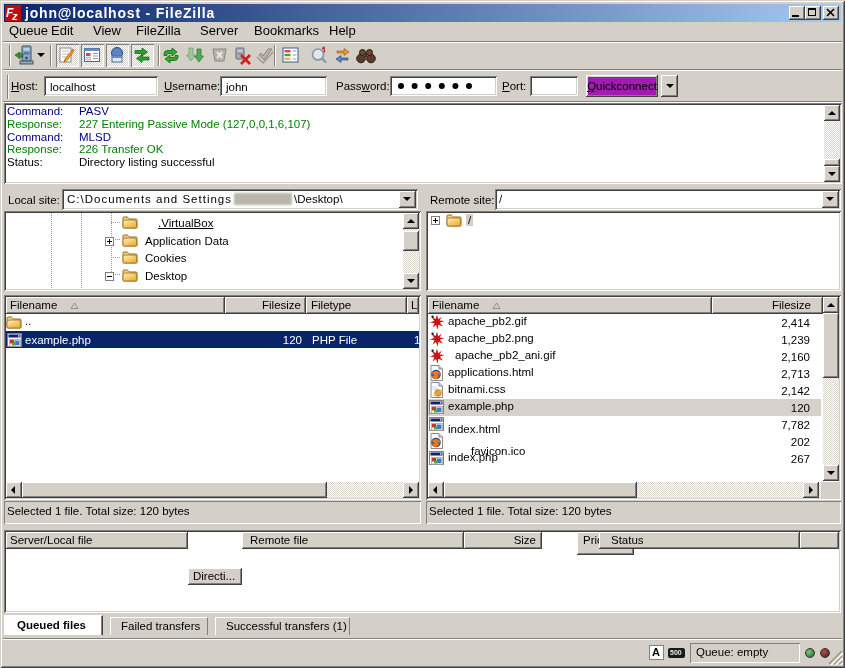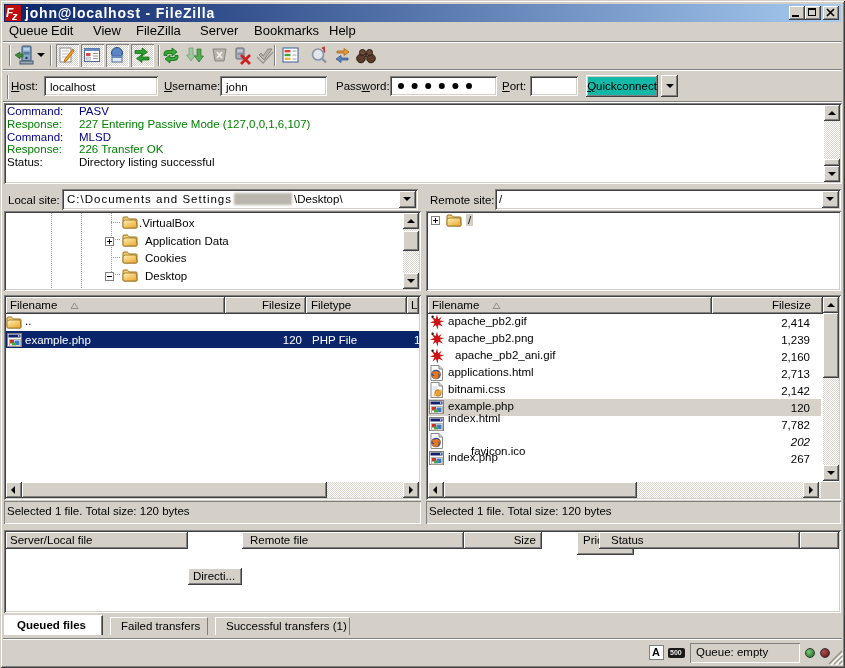--- a/index.html
+++ b/index.html
@@ -176,21 +176,21 @@
   <span class="abs" style="left:160px; top:10px;"><u>U</u>sername:</span>
   <div class="abs sunken white" style="left:216px; top:6px; width:107px; height:20px;">
         <span class="abs" style="left:6px; top:5px;">john</span>
       </div>
   <span class="abs" style="left:332px; top:10px;">Pass<u>w</u>ord:</span>
   <div class="abs sunken white" style="left:386px; top:6px; width:107px; height:20px;">
     <div class="abs" style="left:8px; top:7px; width:6px; height:6px; border-radius:50%; background:#000; box-shadow:13.6px 0 0 #000, 27.2px 0 0 #000, 40.8px 0 0 #000, 54.4px 0 0 #000, 68px 0 0 #000;"></div>
   </div>
   <span class="abs" style="left:498px; top:10px;"><u>P</u>ort:</span>
   <div class="abs sunken white" style="left:526px; top:6px; width:48px; height:20px;"></div>
-  <div class="abs raised" style="left:582px; top:5px; width:72px; height:22px; background:#14b8a6; text-align:center; line-height:22px;"><u>Q</u>uickconnect</div>
+  <div class="abs raised" style="left:582px; top:5px; width:72px; height:22px; background:#a21caf; text-align:center; line-height:22px;"><u>Q</u>uickconnect</div>
   <div class="abs raised" style="left:657px; top:5px; width:17px; height:22px; background:#D4D0C8;">
     <div class="arrow" style="left:5px; top:9px; border-left:4px solid transparent; border-right:4px solid transparent; border-top:4px solid #000;"></div>
   </div>
 </div>
 <div class="abs" style="left:3px; top:101px; width:839px; height:2px;
   border-top:1px solid #808080; border-bottom:1px solid #FFFFFF;"></div>
 
 <div class="abs sunken white" style="left:4px; top:103px; width:838px; height:81px;"></div>
 <div class="abs" style="left:6px; top:105px; width:818px; height:77px; background:#fff; line-height:12.75px;">
   <div><span style="color:#000080; display:inline-block; width:73px; padding-left:1px;">Command:</span><span style="color:#000080;">PASV</span></div>
@@ -239,21 +239,21 @@
     <div class="abs" style="left:45px; top:0; width:1px; height:76px; background-image:linear-gradient(#999 1px, transparent 1px); background-size:1px 2px;"></div>
     <div class="abs" style="left:75px; top:0; width:1px; height:76px; background-image:linear-gradient(#999 1px, transparent 1px); background-size:1px 2px;"></div>
     <div class="abs" style="left:105px; top:0; width:1px; height:64px; background-image:linear-gradient(#999 1px, transparent 1px); background-size:1px 2px;"></div>
     <div class="abs" style="left:105px; top:9px; width:10px; height:1px; background-image:linear-gradient(90deg,#999 1px, transparent 1px); background-size:2px 1px;"></div>
     <div class="abs" style="left:105px; top:26px; width:10px; height:1px; background-image:linear-gradient(90deg,#999 1px, transparent 1px); background-size:2px 1px;"></div>
     <div class="abs" style="left:105px; top:44px; width:10px; height:1px; background-image:linear-gradient(90deg,#999 1px, transparent 1px); background-size:2px 1px;"></div>
     <div class="abs" style="left:105px; top:61px; width:10px; height:1px; background-image:linear-gradient(90deg,#999 1px, transparent 1px); background-size:2px 1px;"></div>
     <svg class="folder" style="left:116px; top:2px;" viewBox="0 0 16 14">
           <use href="#fold"></use>
         </svg>
-    <span class="abs" style="left:133px; top:4px;">.VirtualBox</span>
+    <span class="abs" style="left:152px; top:4px;text-decoration:underline;">.VirtualBox</span>
     <div class="abs" style="left:99px; top:24px; width:9px; height:9px; background:#fff; border:1px solid #808080;">
           <div class="abs" style="left:1px; top:3px; width:5px; height:1px; background:#000;"></div>
           <div class="abs" style="left:3px; top:1px; width:1px; height:5px; background:#000;"></div>
         </div>
     <svg class="folder" style="left:116px; top:19.5px;" viewBox="0 0 16 14">
           <use href="#fold"></use>
         </svg>
     <span class="abs" style="left:139px; top:21.5px;">Application Data</span>
     <svg class="folder" style="left:116px; top:37px;" viewBox="0 0 16 14">
           <use href="#fold"></use>
@@ -415,34 +415,34 @@
         <use href="#phpicon"></use>
       </svg>
   <span class="abs" style="left:448px; top:400px;">example.php</span>
   <svg class="abs" style="left:429px; top:416px;" width="16" height="16" viewBox="0 0 16 16">
         <use href="#phpicon"></use>
       </svg>
   <span class="abs" style="left:471px; top:417px;margin-top:28px;">favicon.ico</span>
   <svg class="abs" style="left:429px; top:433px;" width="16" height="16" viewBox="0 0 16 16">
         <use href="#fficon"></use>
       </svg>
-  <span class="abs" style="left:448px; top:412px;">index.html</span>
+  <span class="abs" style="left:448px; top:423px;">index.html</span>
   <svg class="abs" style="left:429px; top:450px;" width="16" height="16" viewBox="0 0 16 16">
         <use href="#phpicon"></use>
       </svg>
   <span class="abs" style="left:448px; top:451px;">index.php</span>
 
   <span class="abs" style="left:750px; top:317px; width:60px; text-align:right;">2,414</span>
   <span class="abs" style="left:750px; top:334px; width:60px; text-align:right;">1,239</span>
   <span class="abs" style="left:750px; top:351px; width:60px; text-align:right;">2,160</span>
   <span class="abs" style="left:750px; top:368px; width:60px; text-align:right;">2,713</span>
   <span class="abs" style="left:750px; top:385px; width:60px; text-align:right;">2,142</span>
   <span class="abs" style="left:750px; top:402px; width:60px; text-align:right;">120</span>
   <span class="abs" style="left:750px; top:419px; width:60px; text-align:right;">7,782</span>
-  <span class="abs" style="left:750px; top:436px; width:60px; text-align:right;font-style:italic;">202</span>
+  <span class="abs" style="left:750px; top:436px; width:60px; text-align:right;">202</span>
   <span class="abs" style="left:750px; top:453px; width:60px; text-align:right;">267</span>
 
   <div class="abs sbtrack" style="left:823px; top:297px; width:16px; height:184px;"></div>
   <div class="sbbtn" style="left:823px; top:297px; width:16px; height:16px;">
     <div class="arrow" style="left:4px; top:6px; border-left:4px solid transparent; border-right:4px solid transparent; border-bottom:4px solid #000;"></div>
   </div>
   <div class="sbbtn" style="left:823px; top:313px; width:16px; height:65px;"></div>
   <div class="sbbtn" style="left:823px; top:465px; width:16px; height:16px;">
     <div class="arrow" style="left:4px; top:6px; border-left:4px solid transparent; border-right:4px solid transparent; border-top:4px solid #000;"></div>
   </div>

